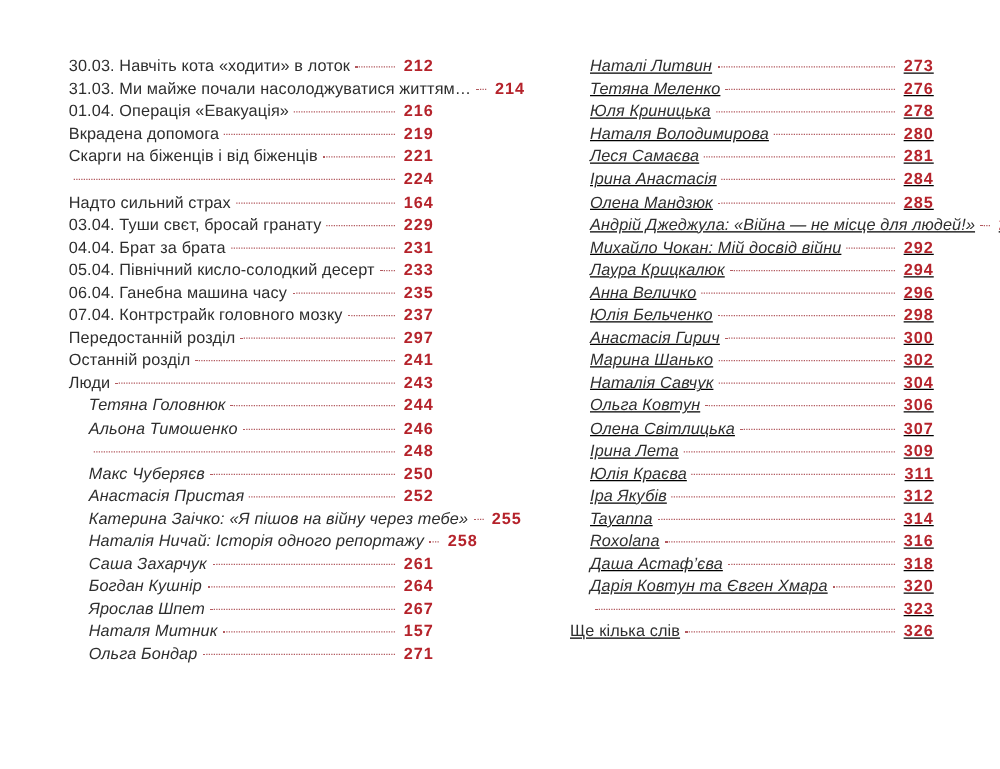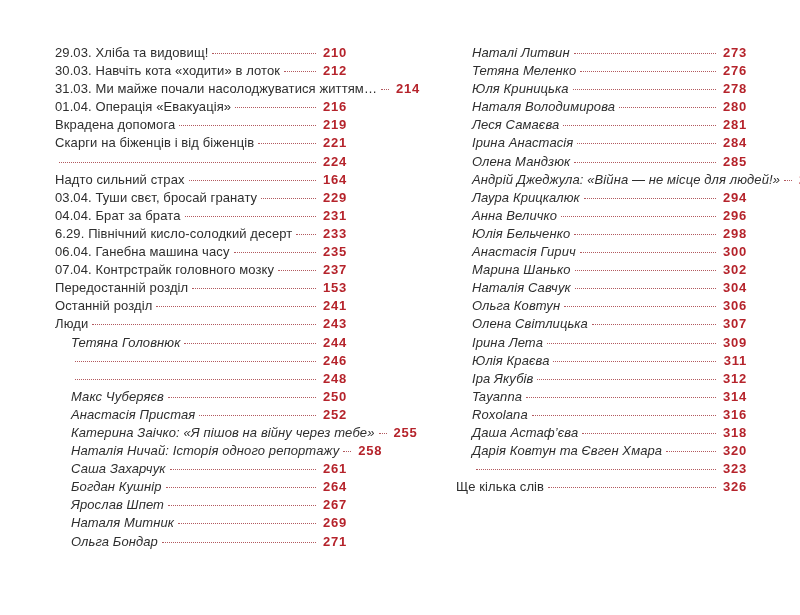--- a/index.html
+++ b/index.html
@@ -15,21 +15,21 @@
     overflow: hidden;
     font-family: "Liberation Sans", "DejaVu Sans", sans-serif;
   }
   .toc-column {
     position: absolute;
     top: 44px;
     display: flex;
     flex-direction: column;
   }
   #col-left  { left: 55px;  width: 292px; }
-  #col-right { left: 456px; width: 291px; }
+  #col-right { left: 456px; width: 291px; text-decoration: underline; }
   .toc-row {
     display: flex;
     align-items: baseline;
     height: 18.1px;
     font-size: 13px;
     line-height: 18.1px;
     color: #2e2e2e;
     white-space: nowrap;
   }
   .toc-row.italic-indented {
@@ -56,25 +56,20 @@
     font-style: normal;
     letter-spacing: 0.8px;
   }
 </style>
 </head>
 <body>
 
 <div id="page">
   <div id="col-left" class="toc-column">
       <div class="toc-row regular">
-        <span class="toc-title">29.03. Хліба та видовищ!</span>
-        <span class="toc-leader"></span>
-        <span class="toc-page">210</span>
-      </div>
-      <div class="toc-row regular">
         <span class="toc-title">30.03. Навчіть кота «ходити» в лоток</span>
         <span class="toc-leader"></span>
         <span class="toc-page">212</span>
       </div>
       <div class="toc-row regular">
         <span class="toc-title">31.03. Ми майже почали насолоджуватися життям…</span>
         <span class="toc-leader"></span>
         <span class="toc-page">214</span>
       </div>
       <div class="toc-row regular">
@@ -105,55 +100,56 @@
         <span class="toc-title">03.04. Туши свєт, бросай гранату</span>
         <span class="toc-leader"></span>
         <span class="toc-page">229</span>
       </div>
       <div class="toc-row regular">
         <span class="toc-title">04.04. Брат за брата</span>
         <span class="toc-leader"></span>
         <span class="toc-page">231</span>
       </div>
       <div class="toc-row regular">
-        <span class="toc-title">6.29. Північний кисло-солодкий десерт</span>
+        <span class="toc-title">05.04. Північний кисло-солодкий десерт</span>
         <span class="toc-leader"></span>
         <span class="toc-page">233</span>
       </div>
       <div class="toc-row regular">
         <span class="toc-title">06.04. Ганебна машина часу</span>
         <span class="toc-leader"></span>
         <span class="toc-page">235</span>
       </div>
       <div class="toc-row regular">
         <span class="toc-title">07.04. Контрстрайк головного мозку</span>
         <span class="toc-leader"></span>
         <span class="toc-page">237</span>
       </div>
       <div class="toc-row regular">
         <span class="toc-title">Передостанній розділ</span>
         <span class="toc-leader"></span>
-        <span class="toc-page">153</span>
+        <span class="toc-page">297</span>
       </div>
       <div class="toc-row regular">
         <span class="toc-title">Останній розділ</span>
         <span class="toc-leader"></span>
         <span class="toc-page">241</span>
       </div>
       <div class="toc-row regular">
         <span class="toc-title">Люди</span>
         <span class="toc-leader"></span>
         <span class="toc-page">243</span>
       </div>
       <div class="toc-row italic-indented">
         <span class="toc-title">Тетяна Головнюк</span>
         <span class="toc-leader"></span>
         <span class="toc-page">244</span>
       </div>
       <div class="toc-row italic-indented">
+        <span class="toc-title">Альона Тимошенко</span>
         <span class="toc-leader"></span>
         <span class="toc-page">246</span>
       </div>
       <div class="toc-row italic-indented">
         <span class="toc-leader"></span>
         <span class="toc-page">248</span>
       </div>
       <div class="toc-row italic-indented">
         <span class="toc-title">Макс Чуберяєв</span>
         <span class="toc-leader"></span>
@@ -185,21 +181,21 @@
         <span class="toc-page">264</span>
       </div>
       <div class="toc-row italic-indented">
         <span class="toc-title">Ярослав Шпет</span>
         <span class="toc-leader"></span>
         <span class="toc-page">267</span>
       </div>
       <div class="toc-row italic-indented">
         <span class="toc-title">Наталя Митник</span>
         <span class="toc-leader"></span>
-        <span class="toc-page">269</span>
+        <span class="toc-page">157</span>
       </div>
       <div class="toc-row italic-indented">
         <span class="toc-title">Ольга Бондар</span>
         <span class="toc-leader"></span>
         <span class="toc-page">271</span>
       </div>
     </div>
   <div id="col-right" class="toc-column">
       <div class="toc-row italic-indented">
         <span class="toc-title">Наталі Литвин</span>
@@ -233,20 +229,25 @@
       </div>
       <div class="toc-row italic-indented">
         <span class="toc-title">Олена Мандзюк</span>
         <span class="toc-leader"></span>
         <span class="toc-page">285</span>
       </div>
       <div class="toc-row italic-indented">
         <span class="toc-title">Андрій Джеджула: «Війна — не місце для людей!»</span>
         <span class="toc-leader"></span>
         <span class="toc-page">289</span>
+      </div>
+      <div class="toc-row italic-indented">
+        <span class="toc-title">Михайло Чокан: Мій досвід війни</span>
+        <span class="toc-leader"></span>
+        <span class="toc-page">292</span>
       </div>
       <div class="toc-row italic-indented">
         <span class="toc-title">Лаура Крицкалюк</span>
         <span class="toc-leader"></span>
         <span class="toc-page">294</span>
       </div>
       <div class="toc-row italic-indented">
         <span class="toc-title">Анна Величко</span>
         <span class="toc-leader"></span>
         <span class="toc-page">296</span>

